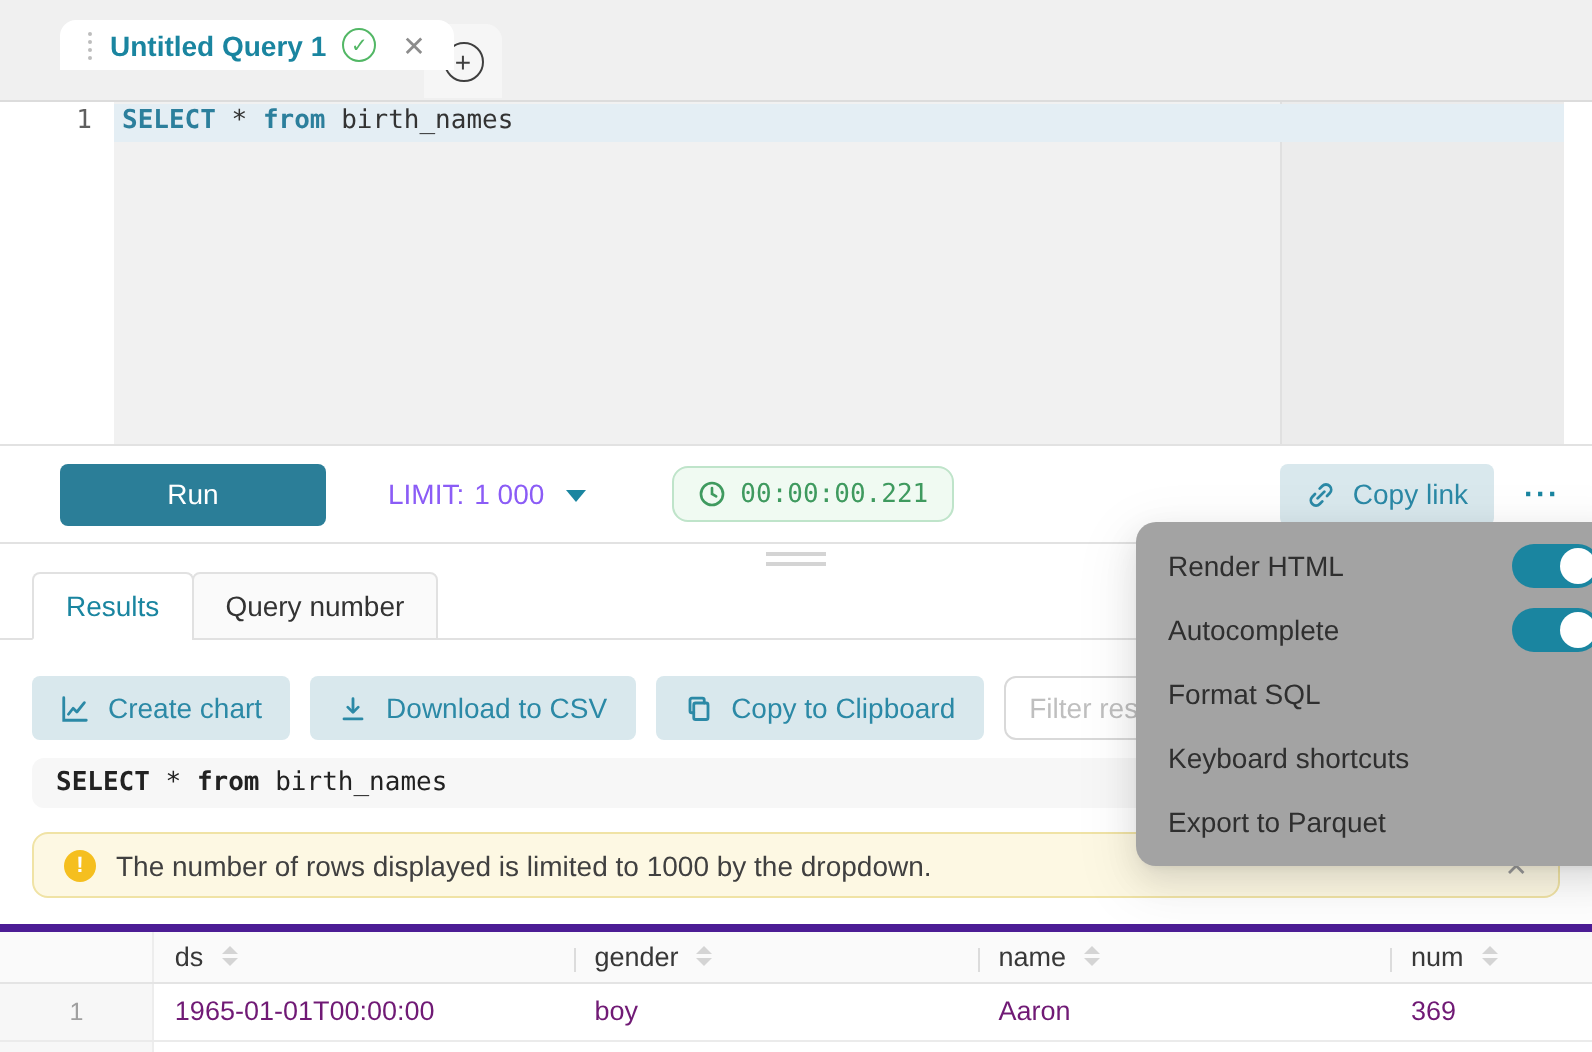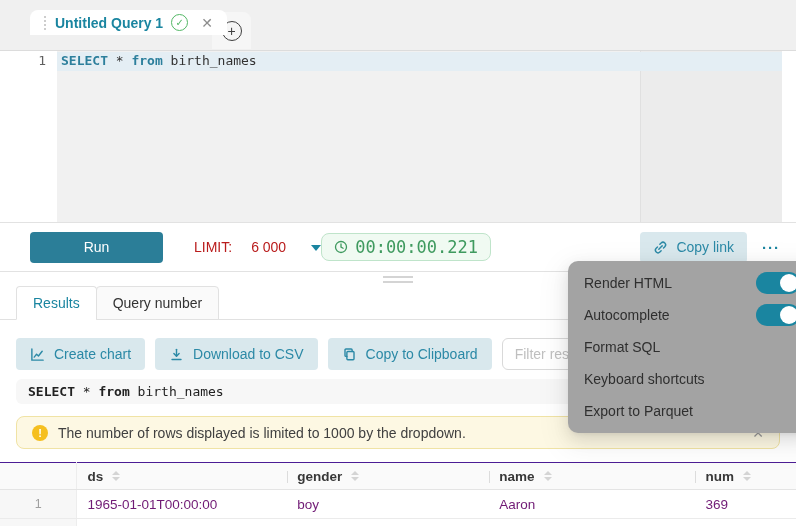--- a/index.html
+++ b/index.html
@@ -32,26 +32,26 @@
   .editor .gutter-num { position:absolute; left:0; top:2px; width:46px; text-align:right;
     color:#5f5f5f; font-size:13px; }
   .editor .code-line { position:absolute; left:61px; top:2px; font-size:13px; color:#333; white-space:pre; }
   .kw { color:#2c7f9c; font-weight:bold; }
 
   
   .run-toolbar { height:50px; border-top:1px solid #e2e2e2; border-bottom:1px solid #e2e2e2;
     display:flex; align-items:center; padding:0 16px; }
   .run-btn { margin-left:14px; width:133px; height:31px; background:#2b7e98; color:#fff;
     border:none; border-radius:4px; font-size:14px; font-family:inherit; cursor:pointer;text-align:center; }
-  .limit { display:flex; align-items:center; margin-left:31px; color:#b91c1c; cursor:pointer; gap:19px; }
+  .limit { display:flex; align-items:center; margin-left:31px; color:#8b5cf6; cursor:pointer; gap:5px; }
   .limit .caret-down { width:0; height:0; border-left:5px solid transparent;
     border-right:5px solid transparent; border-top:6px solid #1a85a0; margin-left:6px; margin-top:2px; }
-  .timer { display:flex; align-items:center; gap:7px; height:27px;
+  .timer { margin-left:43px; display:flex; align-items:center; gap:7px; height:27px;
     padding:13px 12px; background:#f0faf2; border:1px solid #bfe4ca; border-radius:8px;
-    color:#3f9a5f; font-size:17px; }
+    color:#3f9a5f; font-size:13px; }
   .timer svg { display:block; }
   .right-tools { margin-left:auto; display:flex; align-items:center; }
   .save-split { display:flex; align-items:stretch; height:31px; background:#fff;
     border:1px solid #d9d9d9; border-radius:4px; overflow:hidden; }
   .save-main { padding:0 17px; display:flex; align-items:center; color:#262626; cursor:pointer; }
   .save-caret { width:36px; display:flex; align-items:center; justify-content:center;
     border-left:1px solid #d9d9d9; color:#1a85a0; cursor:pointer; }
   .copy-link { margin-left:8px; height:31px; display:flex; align-items:center; gap:8px;
     padding:0 13px; background:#d9e8ed; border:none; border-radius:4px; color:#2b89a6;
     font-size:14px; font-family:inherit; cursor:pointer; }
@@ -78,22 +78,22 @@
     font-size:13px; color:#222; }
   .sql-preview .pkw { font-weight:bold; }
 
   .alert { margin:12px 16px 0; height:33px; background:#fdf8e3; border:1px solid #f0e3a5;
     border-radius:8px; display:flex; align-items:center; gap:10px; padding:0 15px; color:#404040; }
   .warn-icon { width:16px; height:16px; border-radius:50%; background:#f5bf1f; color:#fff;
     font-size:11px; font-weight:bold; display:flex; align-items:center; justify-content:center; flex:none; }
   .alert-close { margin-left:auto; color:#999; font-size:14px; cursor:pointer; }
 
   table.results { width:100%; margin-top:13px; border-collapse:collapse; font-size:13.5px; table-layout:fixed; }
-  .results th { position:relative; height:27px; background:#fafafa; font-weight:bold; color:#383838;
-    text-align:left; padding:0 0 0 10px; border-top:1px solid #4c1d95; border-bottom:1px solid #e4e4e4; cursor:pointer; }
+  .results th { position:relative; height:27px; background:#fafafa; font-weight:normal; color:#383838;
+    text-align:left; padding:0 0 0 10px; border-top:4px solid #4c1d95; border-bottom:1px solid #e4e4e4; cursor:pointer; }
   .results th .hwrap { display:flex; align-items:center; }
   .results th .vdiv { position:absolute; left:0; top:8px; width:1px; height:12px; background:#dcdcdc; }
   .sorter { display:flex; flex-direction:column; gap:2px; margin-left:9px; }
   .sorter .up { width:0; height:0; border-left:4px solid transparent; border-right:4px solid transparent;
     border-bottom:4px solid #d4d4d4; }
   .sorter .dn { width:0; height:0; border-left:4px solid transparent; border-right:4px solid transparent;
     border-top:4px solid #d4d4d4; }
   .results td { height:29px; padding:0 0 0 10px; border-bottom:1px solid #ebebeb; color:#701a75; background:#fff; }
   .results td.idx, .results th.idx { width:75px; background:#f7f7f7; color:#a0a0a0; text-align:center;
     padding:0; border-right:1px solid #ededed; font-size:12.5px; }
@@ -136,21 +136,21 @@
   <div class="print-margin"></div>
   <div class="active-line"></div>
   <div class="gutter-num mono">1</div>
   <div class="code-line mono"><span class="kw">SELECT</span> <span>*</span> <span class="kw">from</span> <span>birth_names</span></div>
 </div>
 
 <div class="run-toolbar">
   <button class="run-btn">Run</button>
   <div class="limit">
     <span>LIMIT:</span>
-    <span>6 000</span>
+    <span>1 000</span>
     <span class="caret-down"></span>
   </div>
   <div class="timer">
     <svg width="14" height="14" viewBox="0 0 16 16">
       <circle cx="8" cy="8" r="6.3" fill="none" stroke="#3f9a5f" stroke-width="1.5"></circle>
       <path d="M8 4.6 V8 L10.4 9.4" fill="none" stroke="#3f9a5f" stroke-width="1.5" stroke-linecap="round"></path>
     </svg>
     <span class="mono">00:00:00.221</span>
   </div>
   <div class="right-tools">

